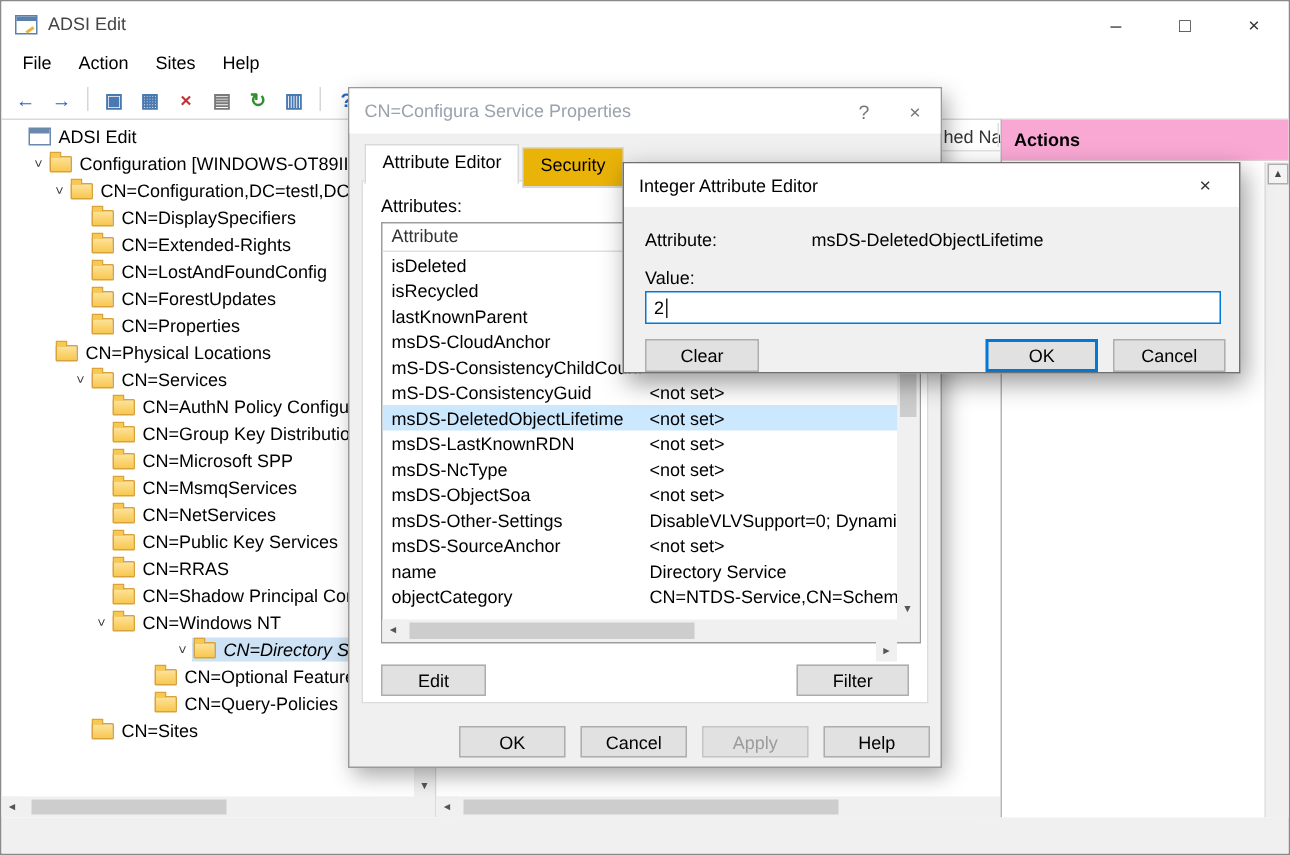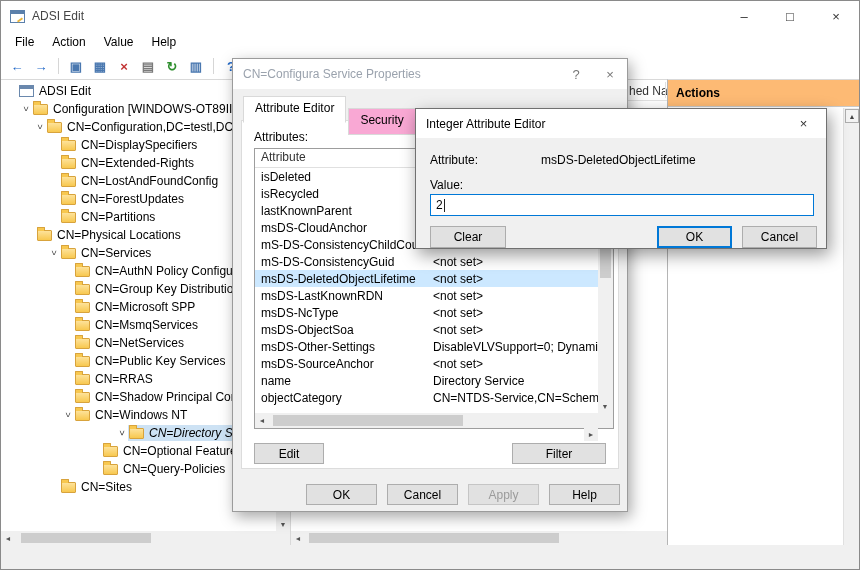--- a/index.html
+++ b/index.html
@@ -49,36 +49,36 @@
 
   .centerpanel { position:absolute; left:290px; top:78px; right:192px; bottom:24px; background:#fff; border-top:1px solid #d9d9d9; }
   .center-header { position:absolute; left:0; right:0; top:0; height:21px; background:#fff; border-bottom:1px solid #e3e3e3; }
   .header-frag { position:absolute; left:338px; top:4px; color:#333; white-space:nowrap; }
   .header-div { position:absolute; left:374px; top:2px; bottom:2px; width:1px; background:#e0e0e0; }
   .center-hscroll { position:absolute; left:0; right:0; bottom:0; height:14px; background:#f0f0f0; }
   .center-hscroll .right { position:absolute; right:0; }
   .center-hscroll .thumb { position:absolute; left:18px; top:2px; height:10px; width:250px; background:#cdcdcd; }
 
   .actionspanel { position:absolute; right:0; top:78px; width:192px; bottom:24px; background:#fff; border-top:1px solid #d9d9d9; border-left:1px solid #b5b5b5; }
-  .actions-header { height:27px; border-bottom:1px solid #c9c9c9; display:flex; align-items:center; padding-left:8px; font-weight:bold; background:#fdba74; }
+  .actions-header { height:27px; border-bottom:1px solid #c9c9c9; display:flex; align-items:center; padding-left:8px; font-weight:bold; background:#f9a8d4; }
   .actions-scroll { position:absolute; top:28px; right:0; bottom:0; width:16px; background:#f0f0f0; border-left:1px solid #e0e0e0; }
   .actions-up { width:14px; height:14px; margin:1px; border:1px solid #adadad; background:#f3f3f3; font-size:7px; display:flex; align-items:center; justify-content:center; color:#444; }
 
   .bottomstrip { position:absolute; left:0; right:0; bottom:0; height:24px; background:#f0f0f0; }
 
   
   .dtitle { height:30px; background:#fff; display:flex; align-items:center; }
   .dtitle-text { margin-left:10px; white-space:nowrap; }
   .inactive-title { color:#9aa2ad; }
   .dbtns { margin-left:auto; display:flex; height:100%; }
   .dbtn { width:34px; height:100%; display:flex; align-items:center; justify-content:center; color:#777; font-size:13px; }
 
   .propdlg { position:absolute; left:232px; top:58px; width:396px; height:454px; background:#f0f0f0; border:1px solid #9b9b9b; box-shadow:3px 5px 14px rgba(0,0,0,.35); z-index:20; }
   .tabs { position:absolute; left:10px; top:37px; display:flex; z-index:3; }
-  .tab { padding:4px 11px 3px; background:#f9a8d4; border:1px solid #d9d9d9; margin-right:2px; position:relative; top:12px; }
+  .tab { padding:4px 11px 3px; background:#eab308; border:1px solid #d9d9d9; margin-right:2px; position:relative; top:2px; }
   .tab.active { background:#fff; border-bottom:1px solid #fff; top:0; padding-bottom:7px; z-index:4; }
   .page { position:absolute; left:8px; right:8px; top:61px; bottom:42px; background:#fff; border:1px solid #dcdcdc; }
   .attrs-label { position:absolute; left:12px; top:9px; }
   .listbox { position:absolute; left:12px; top:27px; width:360px; height:281px; border:1px solid #9d9d9d; background:#fff; }
   .lhdr { height:19px; display:flex; border-bottom:1px solid #e0e0e0; color:#333; }
   .lhdr .acell-attr { border-right:1px solid #e0e0e0; }
   .acell-attr { width:172px; padding:1px 2px 0 6px; overflow:hidden; white-space:nowrap; flex:none; }
   .acell-val { flex:1; padding:1px 2px 0 6px; overflow:hidden; white-space:nowrap; }
   #attr-rows { position:absolute; left:0; right:15px; top:19px; bottom:15px; overflow:hidden; }
   .arow { height:17px; display:flex; align-items:center; }
@@ -87,21 +87,21 @@
   .lvscroll .down { position:absolute; bottom:0; }
   .lvscroll .thumb { position:absolute; left:2px; width:11px; top:40px; height:70px; background:#cdcdcd; }
   .lhscroll { position:absolute; left:0; right:15px; bottom:0; height:15px; background:#f0f0f0; }
   .lhscroll .right { position:absolute; right:0; }
   .lhscroll .thumb { position:absolute; left:18px; top:2px; height:11px; width:190px; background:#cdcdcd; }
   .lcorner { position:absolute; right:0; bottom:0; width:15px; height:15px; background:#f0f0f0; }
 
   .btn { position:absolute; height:21px; background:#e1e1e1; border:1px solid #adadad; display:flex; align-items:center; justify-content:center; }
   .btn.disabled { color:#9b9b9b; border-color:#c5c5c5; }
   #btn-edit { left:12px; top:322px; width:70px; }
-  #btn-filter { right:12px; top:322px; width:94px; }
+  #btn-filter { right:12px; top:322px; width:75px; }
   #btn-ok { left:73px; top:425px; width:71px; }
   #btn-cancel { left:154px; top:425px; width:71px; }
   #btn-apply { left:235px; top:425px; width:71px; }
   #btn-help { left:316px; top:425px; width:71px; }
 
   .intdlg { position:absolute; left:415px; top:108px; width:412px; height:141px; background:#f0f0f0; border:1px solid #707070; box-shadow:3px 6px 16px rgba(0,0,0,.4); z-index:30; }
   .intdlg .dtitle { height:29px; }
   .intdlg .dbtn { width:45px; color:#333; }
   .ilabel { position:absolute; white-space:nowrap; }
   #int-attr-label { left:14px; top:44px; }
@@ -130,21 +130,21 @@
         </div>
         <div class="wc">
           <span>×</span>
         </div>
       </div>
   </div>
 
   <div id="menubar">
       <div class="menu-item">File</div>
       <div class="menu-item">Action</div>
-      <div class="menu-item">Value</div>
+      <div class="menu-item">Sites</div>
       <div class="menu-item">Help</div>
     </div>
   <div id="toolbar">
       <div class="tb-btn" style="color: rgb(30, 102, 199);">←</div>
       <div class="tb-btn" style="color: rgb(30, 102, 199);">→</div>
       <div class="tb-sep"></div>
       <div class="tb-btn" style="color: rgb(74, 120, 176);">▣</div>
       <div class="tb-btn" style="color: rgb(74, 120, 176);">▦</div>
       <div class="tb-btn" style="color: rgb(194, 51, 51);">×</div>
       <div class="tb-btn" style="color: rgb(122, 122, 122);">▤</div>
@@ -203,21 +203,21 @@
           <span class="chev hid"></span>
           <span class="trowbody">
             <span class="ico folder"></span>
             <span class="tlabel">CN=ForestUpdates</span>
           </span>
         </div>
         <div class="trow" style="padding-left: 46px;">
           <span class="chev hid"></span>
           <span class="trowbody">
             <span class="ico folder"></span>
-            <span class="tlabel">CN=Partitions</span>
+            <span class="tlabel">CN=Properties</span>
           </span>
         </div>
         <div class="trow" style="padding-left: 22px;">
           <span class="chev hid"></span>
           <span class="trowbody">
             <span class="ico folder"></span>
             <span class="tlabel">CN=Physical Locations</span>
           </span>
         </div>
         <div class="trow" style="padding-left: 46px;">

